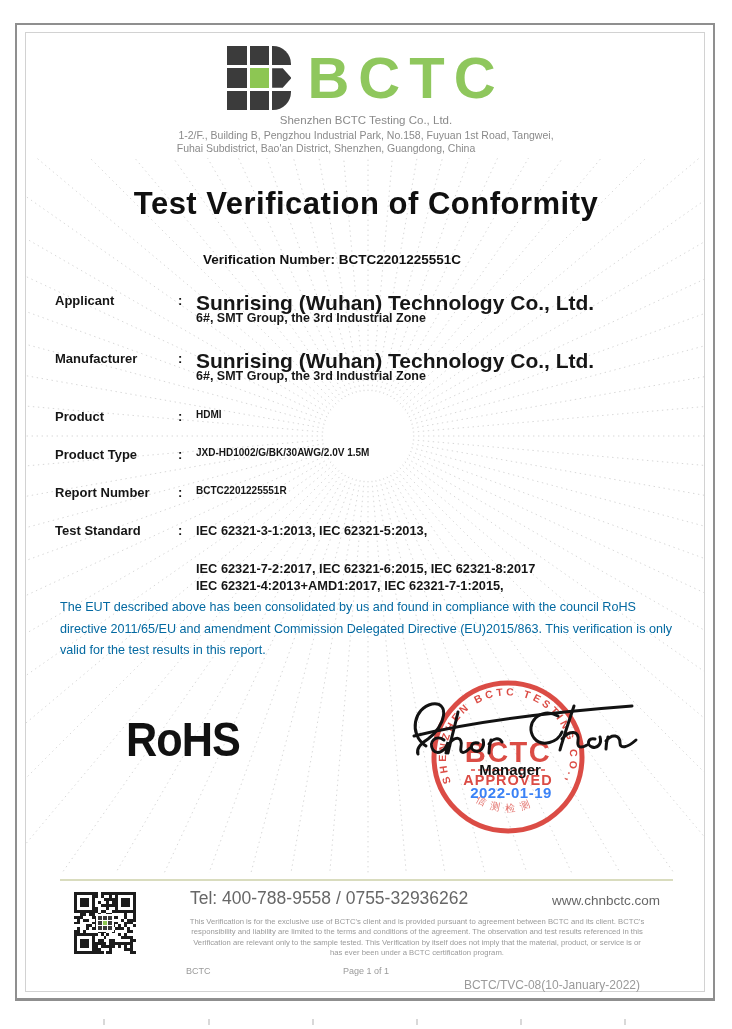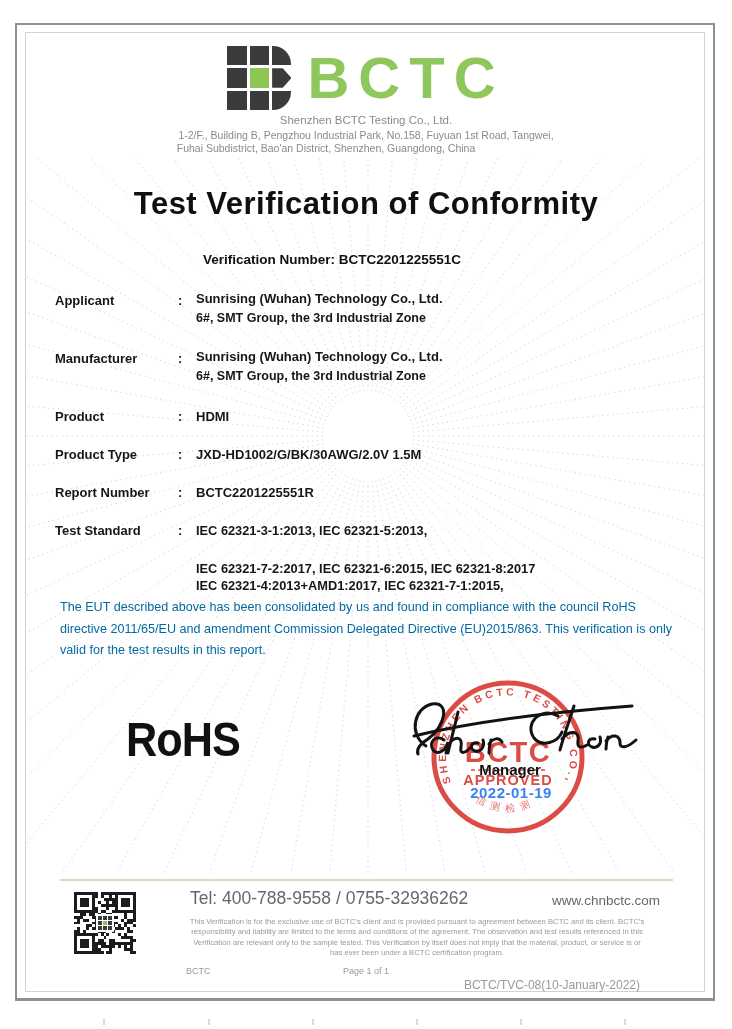--- a/index.html
+++ b/index.html
@@ -31,23 +31,23 @@
   
   .doc-title { position:absolute; left:0; top:186px; width:732px; text-align:center;
     font-size:31px; font-weight:700; color:#101010; letter-spacing:0.5px; }
   .verif-num { position:absolute; left:0; top:252px; width:664px; text-align:center;
     font-size:13.5px; font-weight:700; color:#101010; }
 
   
   .frow { position:absolute; left:55px; width:630px; color:#161616; }
   .frow .lbl { position:absolute; left:0; top:0; font-size:13px; font-weight:700; }
   .frow .col { position:absolute; left:123px; top:0; font-size:13px; font-weight:700; }
-  .frow .val-name { position:absolute; left:141px; top:-2px; font-size:13px; font-weight:700; white-space:nowrap; }
+  .frow .val-name { position:absolute; left:141px; top:-2px; font-size:21px; font-weight:700; white-space:nowrap; }
   .frow .val-sub { position:absolute; left:141px; top:18px; font-size:12.5px; font-weight:700; white-space:nowrap; }
-  .frow .val { position:absolute; left:141px; top:0; font-size:13px; font-weight:700; white-space:nowrap; }
+  .frow .val { position:absolute; left:141px; top:0; font-size:10px; font-weight:700; white-space:nowrap; }
   .frow .std-line { position:absolute; left:141px; font-size:12.8px; font-weight:700; white-space:nowrap; }
 
   .statement { position:absolute; left:60px; top:597px; width:618px; font-size:12.6px;
     line-height:21.5px; color:#0369a1; }
 
   .rohs { position:absolute; left:126px; top:712px; font-size:48px; font-weight:700;
     color:#111; letter-spacing:-1px; transform:scaleX(0.9); transform-origin:left; }
 
   
   .stamp-wrap { position:absolute; left:423px; top:672px; width:170px; height:170px; }

